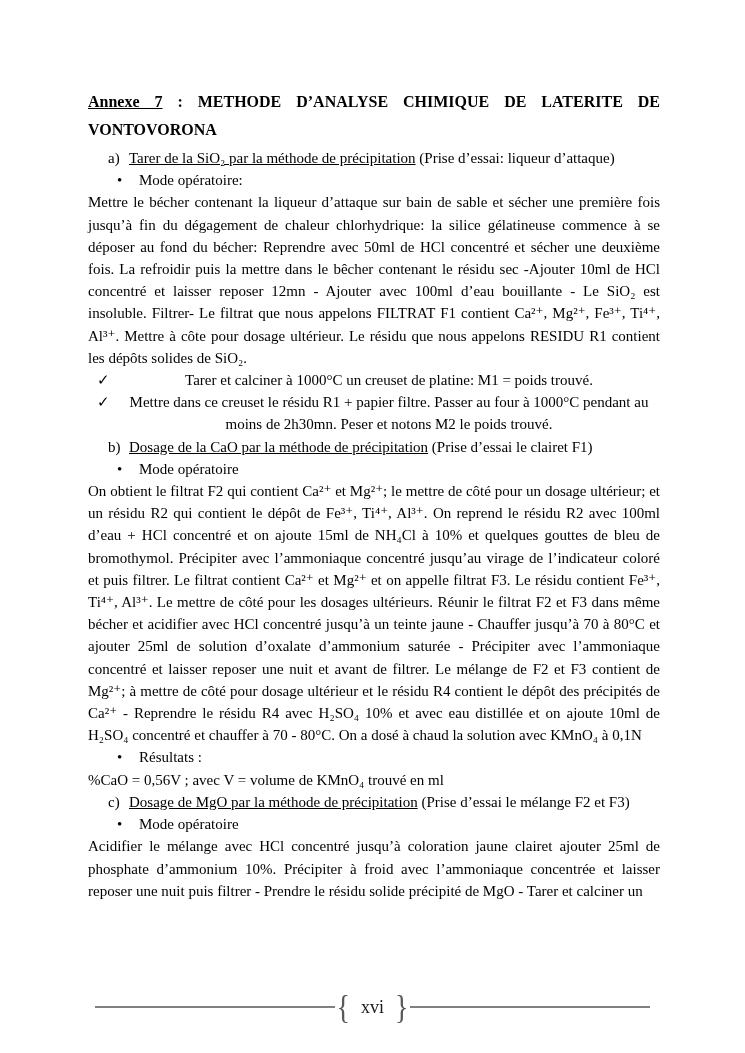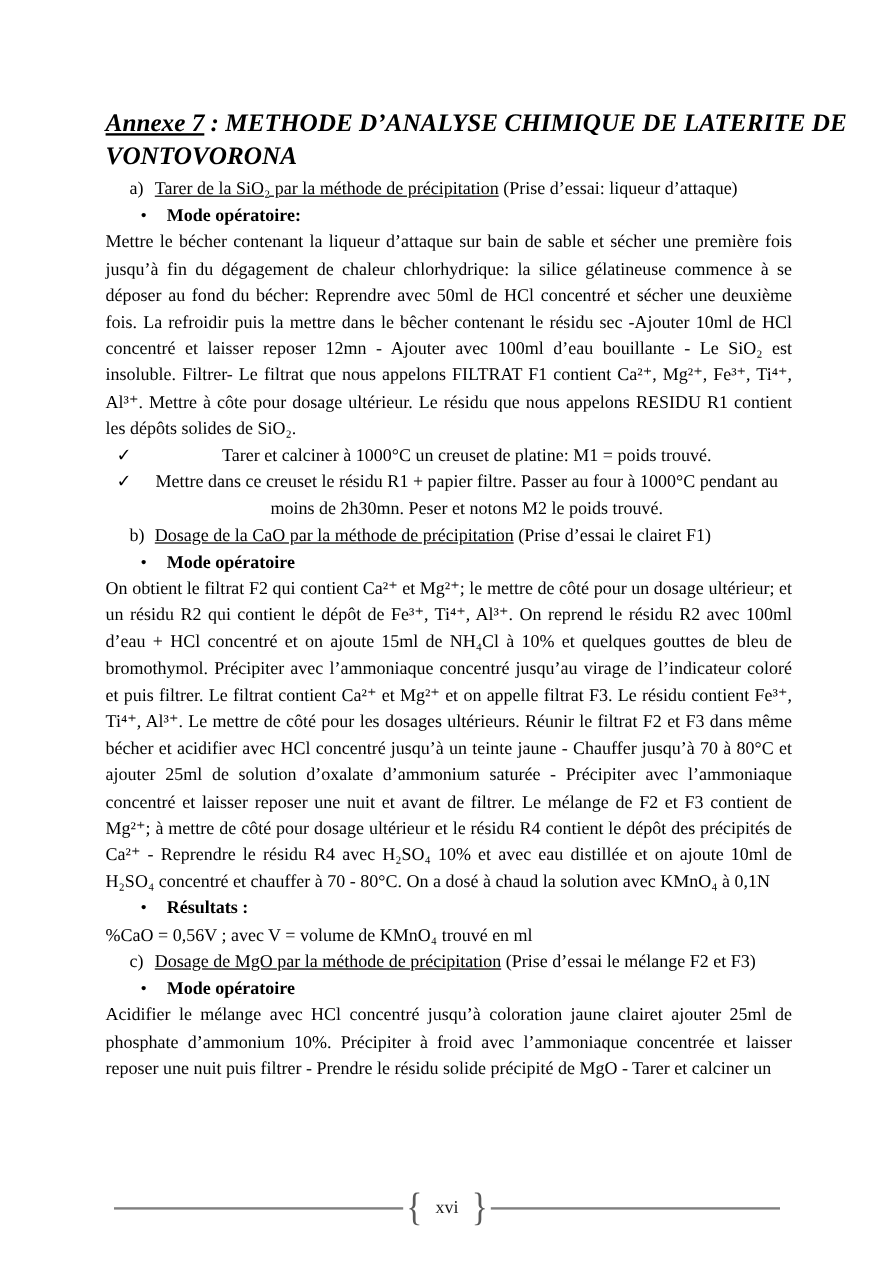--- a/index.html
+++ b/index.html
@@ -14,32 +14,32 @@
   }
   .sheet {
     position: absolute;
     left: 88px;
     top: 88px;
     width: 572px;
     font-size: 15px;
     line-height: 22.2px;
   }
   
-  .title { font-weight: bold; font-size: 21px; margin: 0 0 3px 0; font-style: italic; }
+  .title { font-weight: bold; font-size: 16px; margin: 0 0 3px 0; }
   .title-line1 { line-height: 28px; text-align: justify; text-align-last: justify; white-space: nowrap; }
   .title-line2 { line-height: 28px; }
   .u { text-decoration: underline; }
   
   .alpha-item { display: flex; padding-left: 20px; }
   .alpha-marker { flex: none; width: 21px; }
   .alpha-text { flex: 1; }
   
   .bullet-item { display: flex; padding-left: 29px; }
   .bullet-glyph { flex: none; width: 22px; font-weight: normal; }
-  .bullet-label { font-weight: bold; }
+  .bullet-label { font-weight: normal; }
   
   .check-item { display: flex; padding-left: 9px; }
   .check-glyph { flex: none; width: 21px; }
   .check-text { flex: 1; text-align: center; }
   
   .para { margin: 0; text-align: justify; }
   
   .footer {
     position: absolute;
     left: 95px;
@@ -52,21 +52,21 @@
   .footer .rule { flex: 1; height: 2px; background: #808080; }
   .footer .bracket {
     font-size: 28px;
     line-height: 1;
     color: #595959;
     transform: scaleY(1.18);
     padding: 0 2px;
     font-weight: normal;
   }
   .footer .pagenum {
-    font-size: 15px;
+    font-size: 18px;
     color: #1a1a1a;
     padding: 0 9px;
   }
 </style>
 </head>
 <body>
 
 <div class="sheet">
 
   <header class="title">

